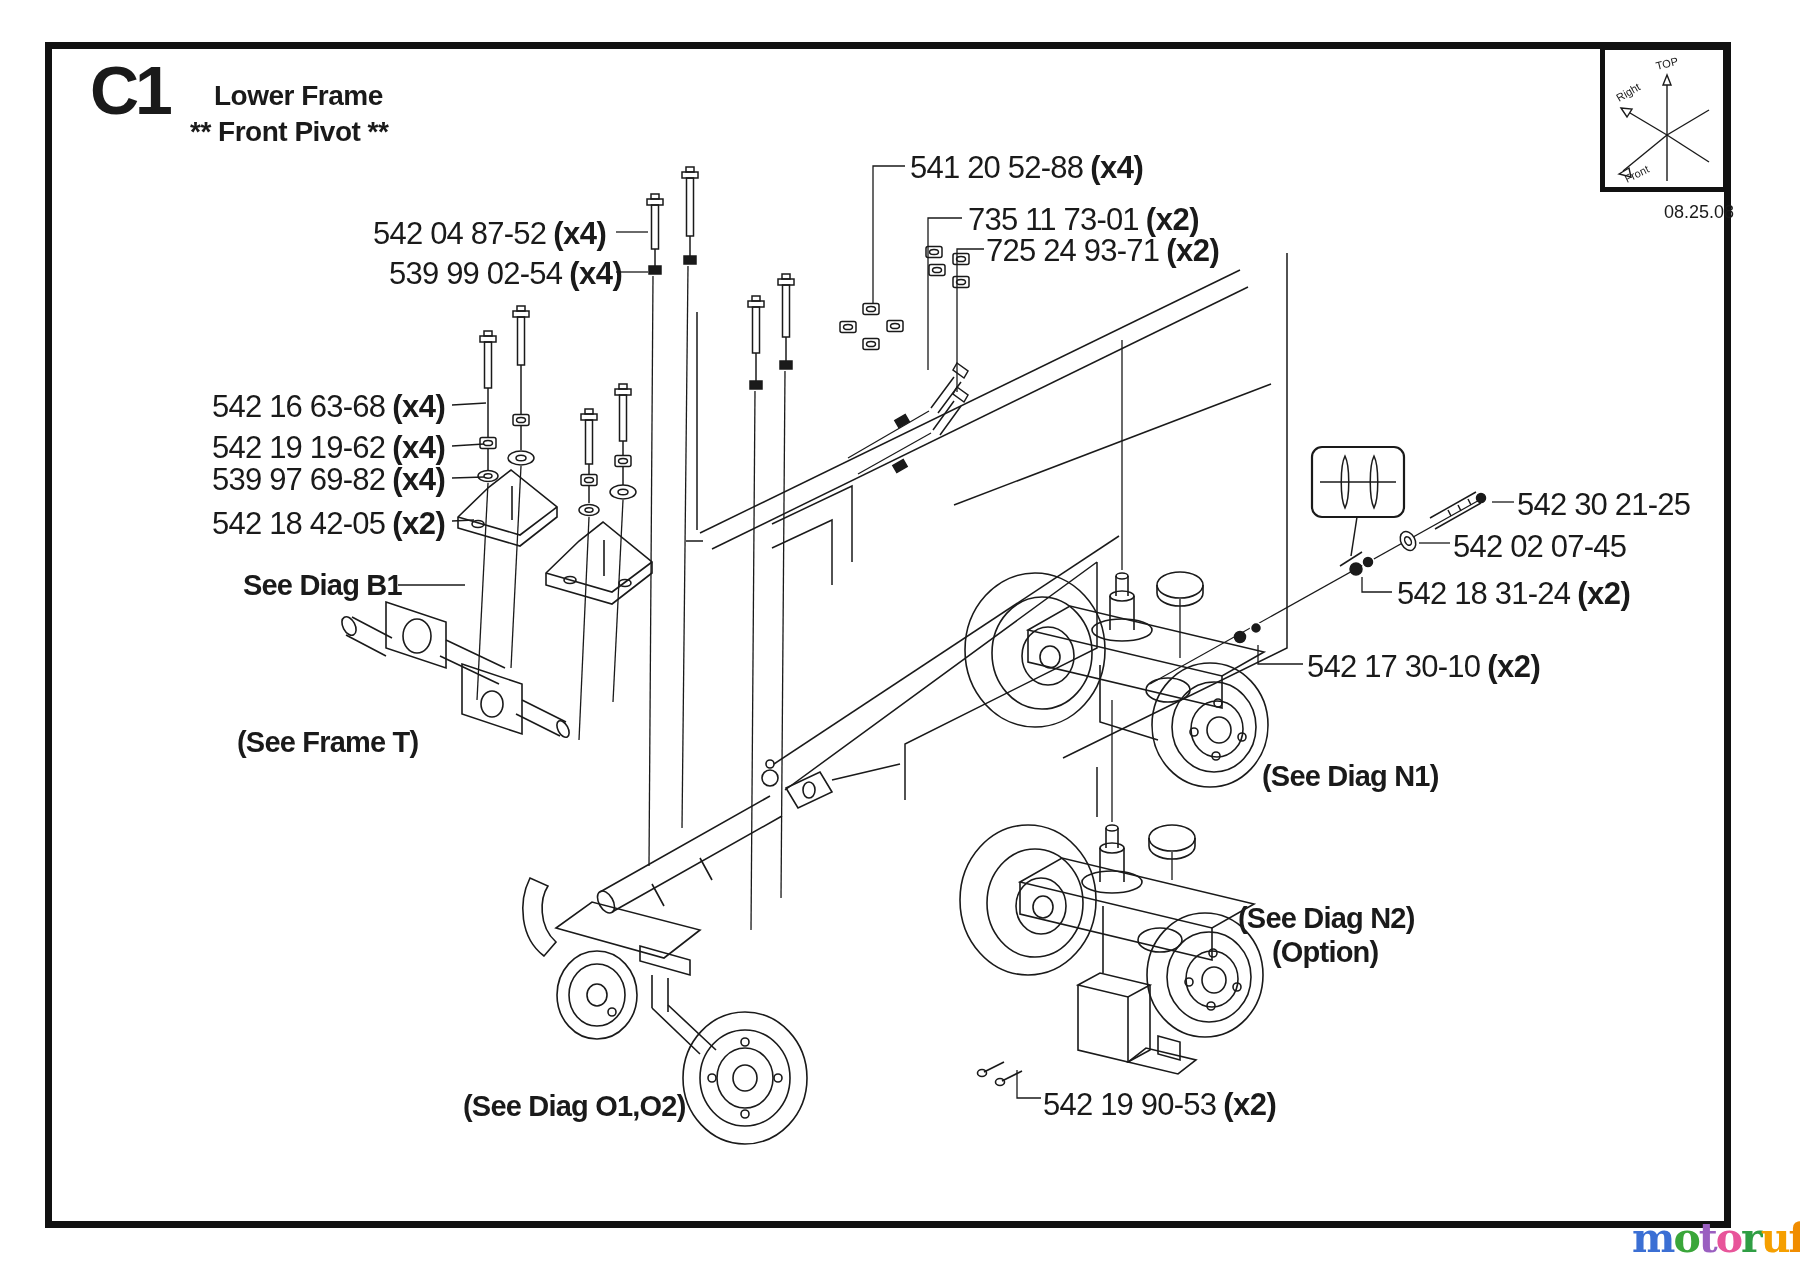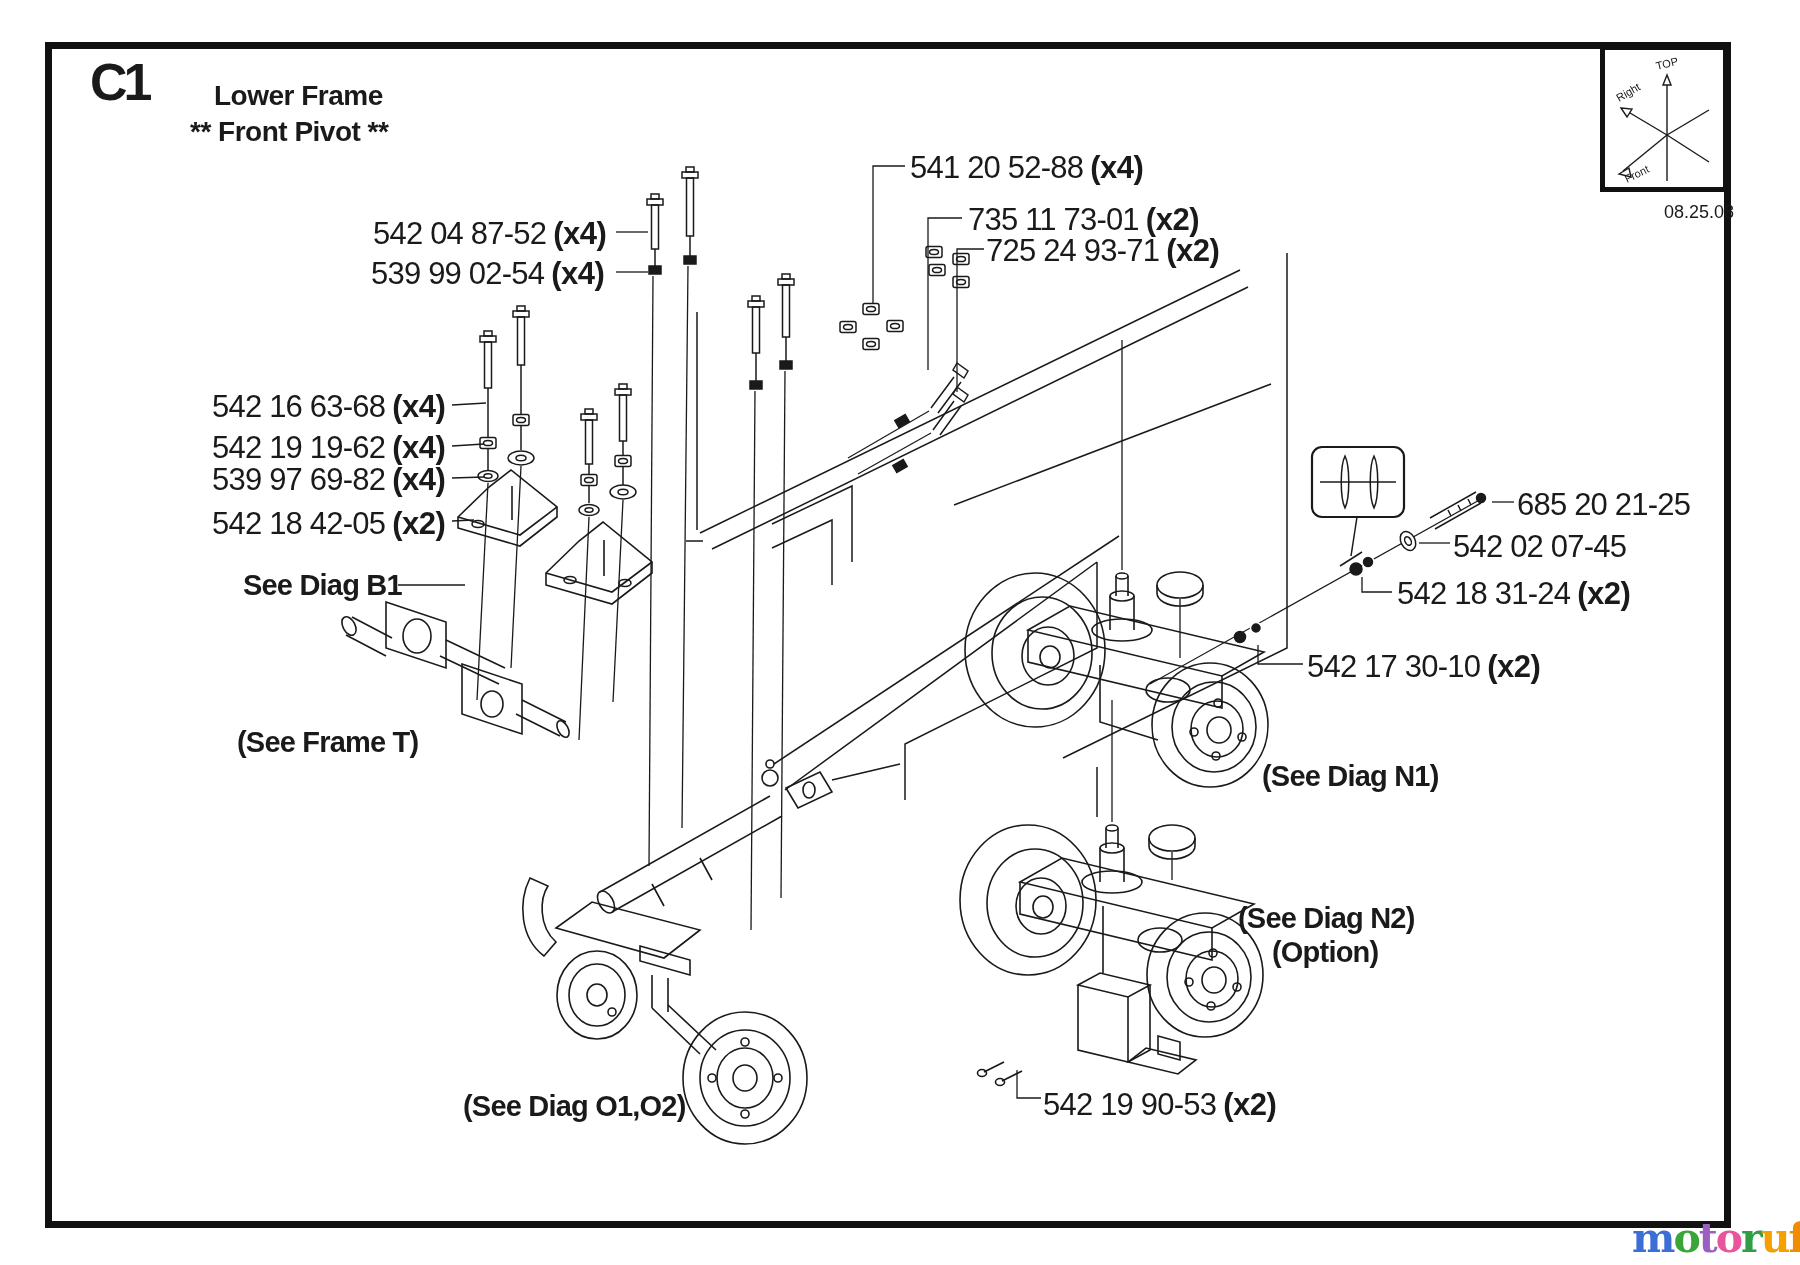--- a/index.html
+++ b/index.html
@@ -5,21 +5,21 @@
   html,body{margin:0;padding:0;background:#e8e8e8;}
   .page{
     position:relative;width:1800px;height:1265px;background:#ffffff;
     font-family:"Liberation Sans",sans-serif;color:#1a1a1a;overflow:hidden;
   }
   .page-border{
     position:absolute;left:45px;top:42px;width:1672px;height:1172px;
     border:7px solid #111;
   }
   .title-code{
-    position:absolute;left:90px;top:56px;font-size:52px;font-weight:bold;
+    position:absolute;left:90px;top:56px;font-size:68px;font-weight:bold;
     letter-spacing:-4px;line-height:1;
   }
   .title-line1{position:absolute;left:214px;top:80px;font-size:28px;font-weight:bold;letter-spacing:-0.5px;}
   .title-line2{position:absolute;left:190px;top:116px;font-size:28px;font-weight:bold;letter-spacing:-0.5px;}
   .plabel{
     position:absolute;font-size:31px;font-weight:400;letter-spacing:-0.8px;
     white-space:nowrap;line-height:1;
   }
   .plabel b{font-weight:bold;margin-left:7px;letter-spacing:-0.5px;}
   .dlabel{
@@ -326,29 +326,29 @@
         <line x1="1320" y1="482" x2="1396" y2="482"></line>
         <path d="M1345,456 C1340,466 1340,498 1345,508 C1350,498 1350,466 1345,456 Z"></path>
         <path d="M1374,456 C1369,466 1369,498 1374,508 C1379,498 1379,466 1374,456 Z"></path>
         <line x1="1357" y1="517" x2="1351" y2="556"></line>
         <line x1="1340" y1="566" x2="1362" y2="552"></line>
       </g>
     </g>
   </svg>
 
   <div class="plabel" style="left:373px;top:218px"><span>542 04 87-52</span><b>(x4)</b></div>
-  <div class="plabel" style="left:371px;top:258px"><span>539 99 02-54</span><b>(x4)</b></div>
+  <div class="plabel" style="left:389px;top:258px"><span>539 99 02-54</span><b>(x4)</b></div>
   <div class="plabel" style="left:910px;top:152px"><span>541 20 52-88</span><b>(x4)</b></div>
   <div class="plabel" style="left:968px;top:204px"><span>735 11 73-01</span><b>(x2)</b></div>
   <div class="plabel" style="left:986px;top:235px"><span>725 24 93-71</span><b>(x2)</b></div>
   <div class="plabel" style="left:212px;top:391px"><span>542 16 63-68</span><b>(x4)</b></div>
   <div class="plabel" style="left:212px;top:432px"><span>542 19 19-62</span><b>(x4)</b></div>
   <div class="plabel" style="left:212px;top:464px"><span>539 97 69-82</span><b>(x4)</b></div>
   <div class="plabel" style="left:212px;top:508px"><span>542 18 42-05</span><b>(x2)</b></div>
-  <div class="plabel" style="left:1517px;top:489px"><span>685 20 21-25</span><b></b></div>
+  <div class="plabel" style="left:1517px;top:489px"><span>542 30 21-25</span><b></b></div>
   <div class="plabel" style="left:1453px;top:531px"><span>542 02 07-45</span><b></b></div>
   <div class="plabel" style="left:1397px;top:578px"><span>542 18 31-24</span><b>(x2)</b></div>
   <div class="plabel" style="left:1307px;top:651px"><span>542 17 30-10</span><b>(x2)</b></div>
   <div class="plabel" style="left:1043px;top:1089px"><span>542 19 90-53</span><b>(x2)</b></div>
 
   <div class="dlabel" style="left:243px;top:571px">See Diag B1</div>
   <div class="dlabel" style="left:237px;top:728px">(See Frame T)</div>
   <div class="dlabel" style="left:1262px;top:762px">(See Diag N1)</div>
   <div class="dlabel" style="left:1238px;top:904px">(See Diag N2)</div>
   <div class="dlabel" style="left:1272px;top:938px">(Option)</div>

